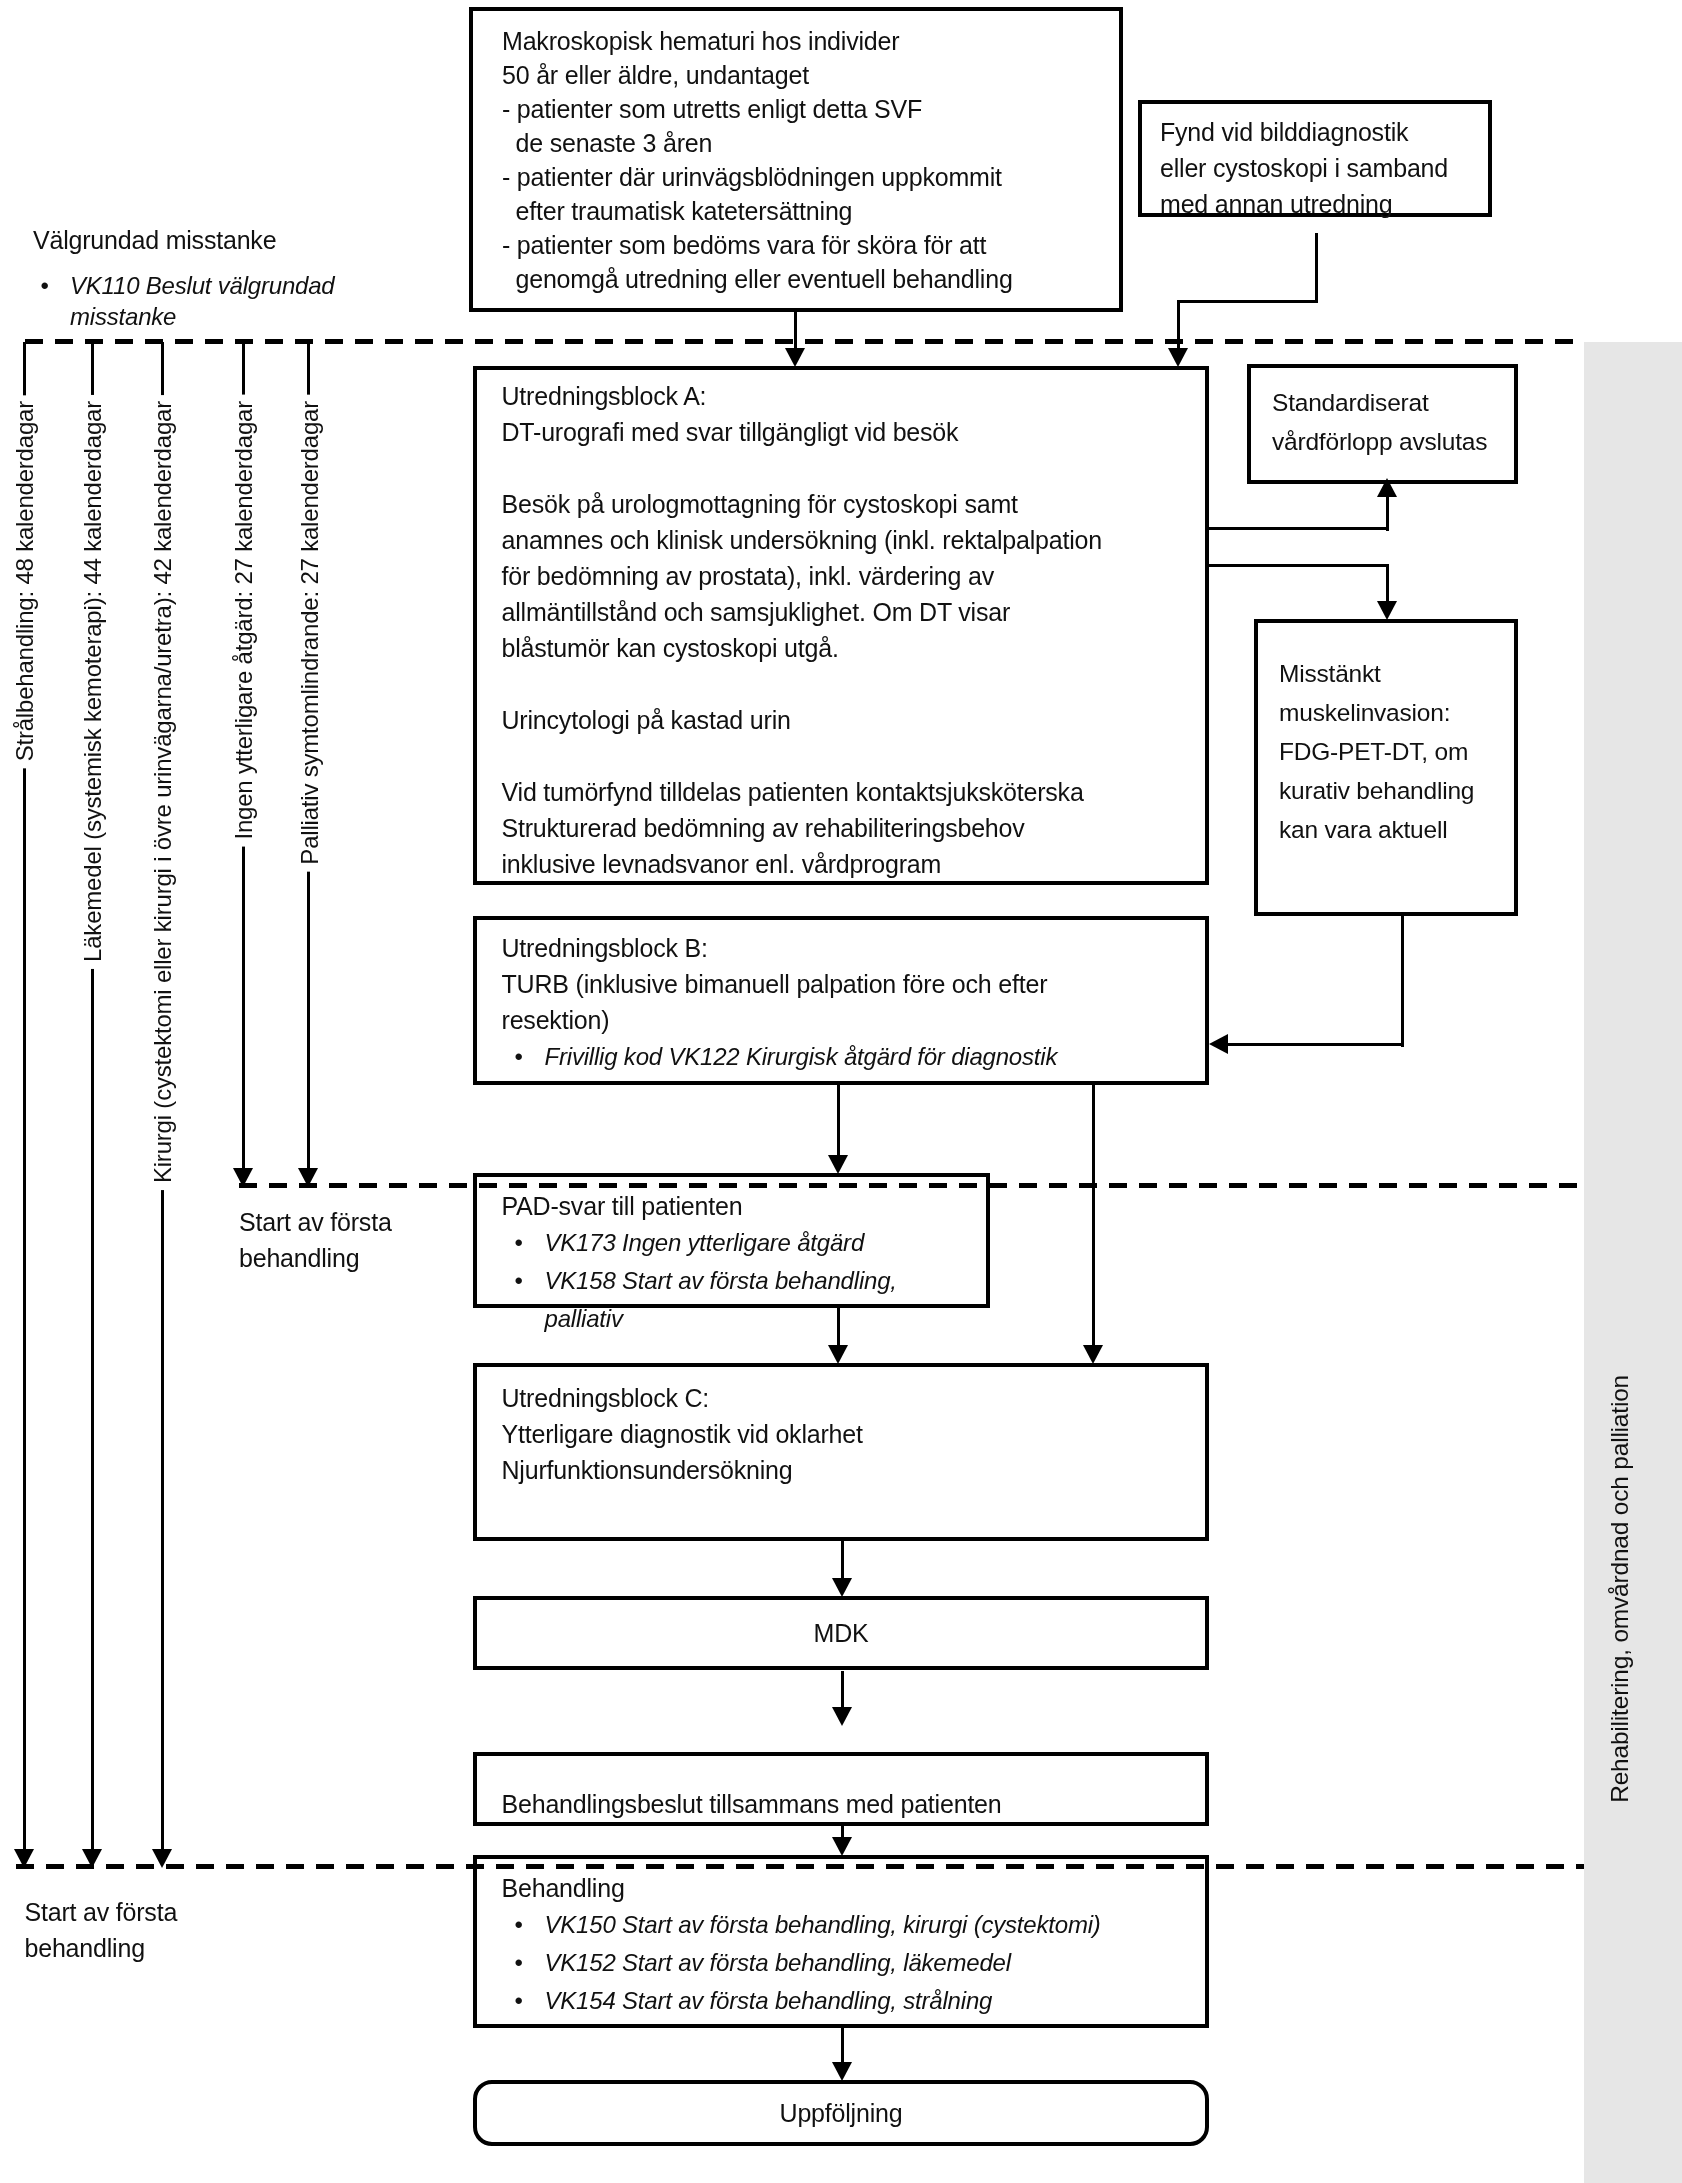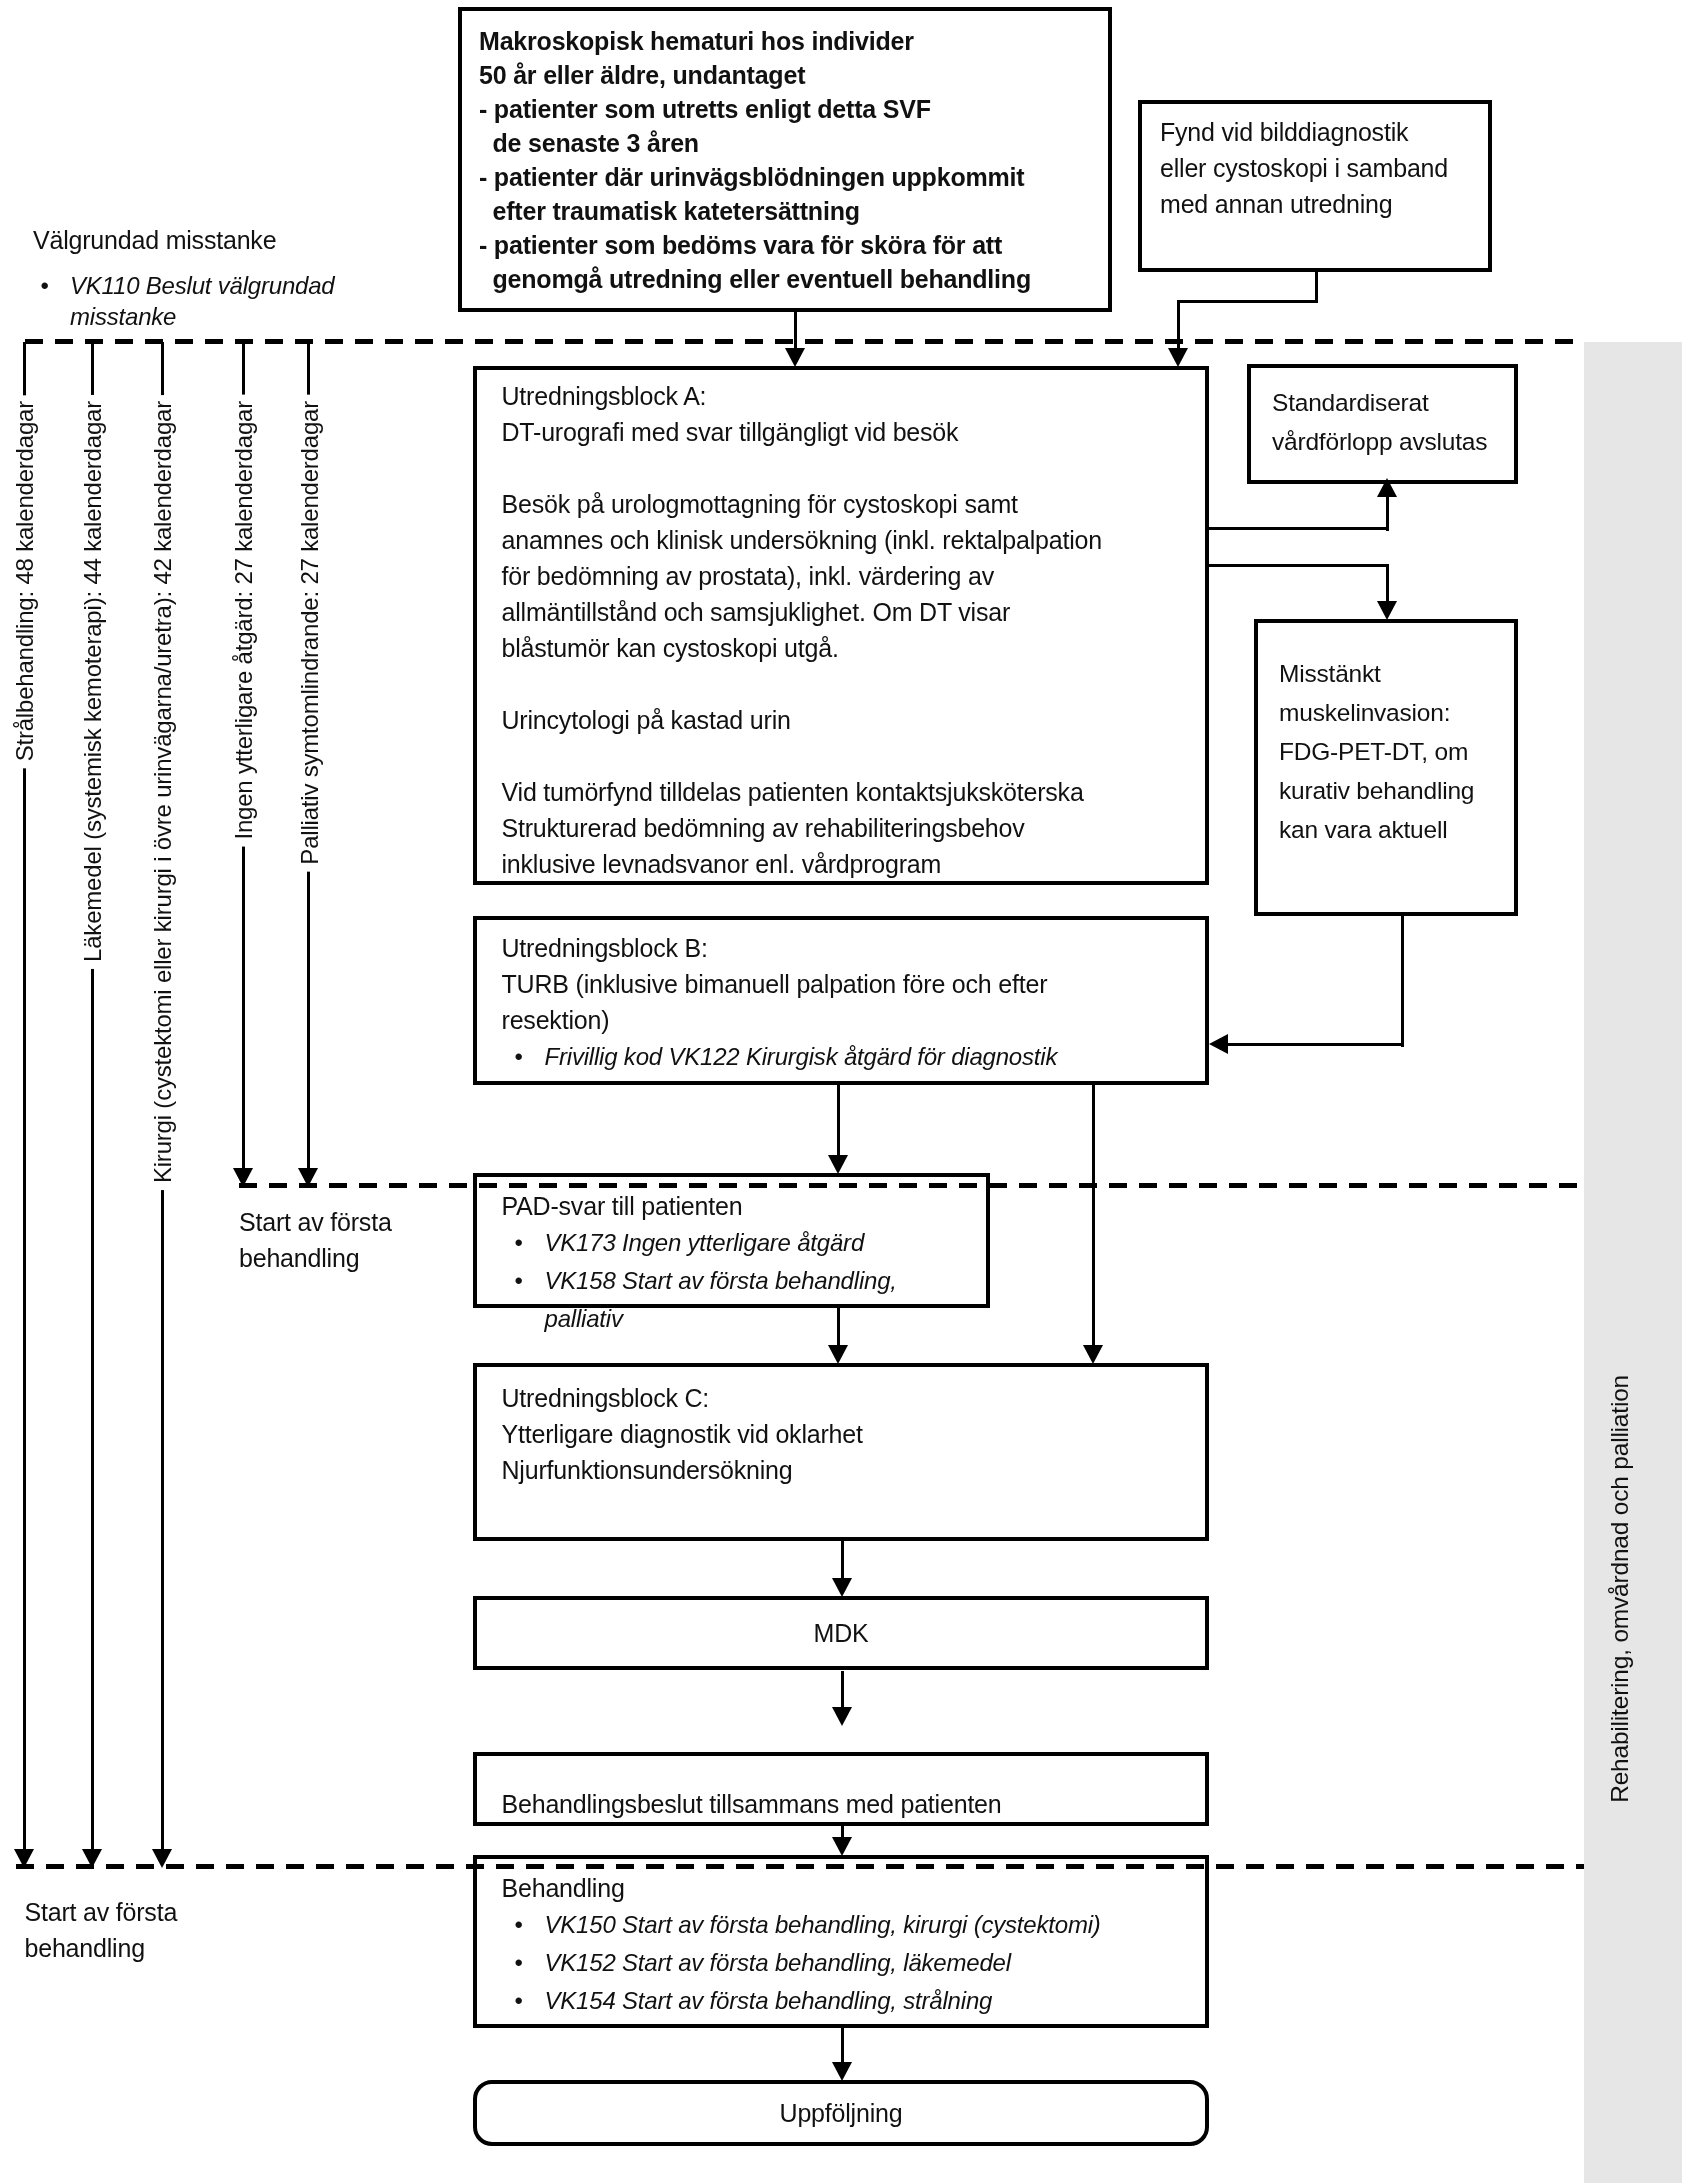--- a/index.html
+++ b/index.html
@@ -56,32 +56,32 @@
 
 <div id="canvas">
 
   <div class="band" style="left:1584px;top:342px;width:99px;height:1841px;">
     <div class="vlabel" style="left:19.6px;top:1027px;">Rehabilitering, omvårdnad och palliation</div>
   </div>
 
   <div class="freetext" style="left:33px;top:222px;">Välgrundad misstanke</div>
   <div class="freetext italicblt" style="left:34px;top:270px;">VK110 Beslut välgrundad misstanke</div>
 
-  <div class="box top" style="left:458px;top:6.5px;width:654px;height:305px;padding:13px 17px;font-weight:bold;">
+  <div class="box top" style="left:469px;top:6.5px;width:654px;height:305px;padding:13px 29px;">
     <div class="ln">Makroskopisk hematuri hos individer</div>
     <div class="ln">50 år eller äldre, undantaget</div>
     <div class="ln">- patienter som utretts enligt detta SVF</div>
     <div class="ln">  de senaste 3 åren</div>
     <div class="ln">- patienter där urinvägsblödningen uppkommit</div>
     <div class="ln">  efter traumatisk katetersättning</div>
     <div class="ln">- patienter som bedöms vara för sköra för att</div>
     <div class="ln">  genomgå utredning eller eventuell behandling</div>
   </div>
 
-  <div class="box" style="left:1138px;top:100px;width:354px;height:172px;padding:9.8px 18px;">
+  <div class="box" style="left:1138px;top:100px;width:354px;height:117px;padding:9.8px 18px;">
     <div class="ln">Fynd vid bilddiagnostik</div>
     <div class="ln">eller cystoskopi i samband</div>
     <div class="ln">med annan utredning</div>
   </div>
 
   <div class="vline" style="left:794px;top:312px;height:38px;"></div>
   <div class="arrD" style="left:785px;top:348px;"></div>
 
   <div class="vline" style="left:1315px;top:233px;height:70px;"></div>
   <div class="hline" style="left:1179px;top:300px;width:139px;"></div>

